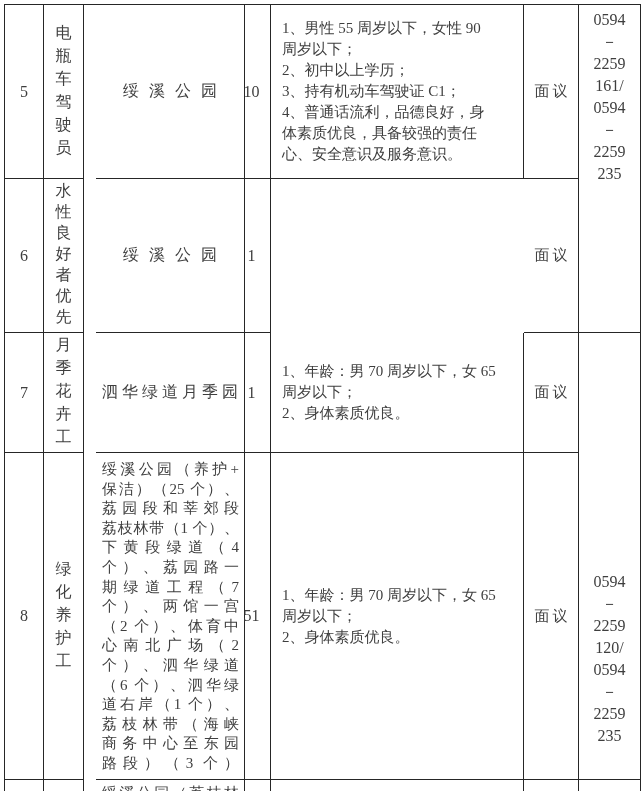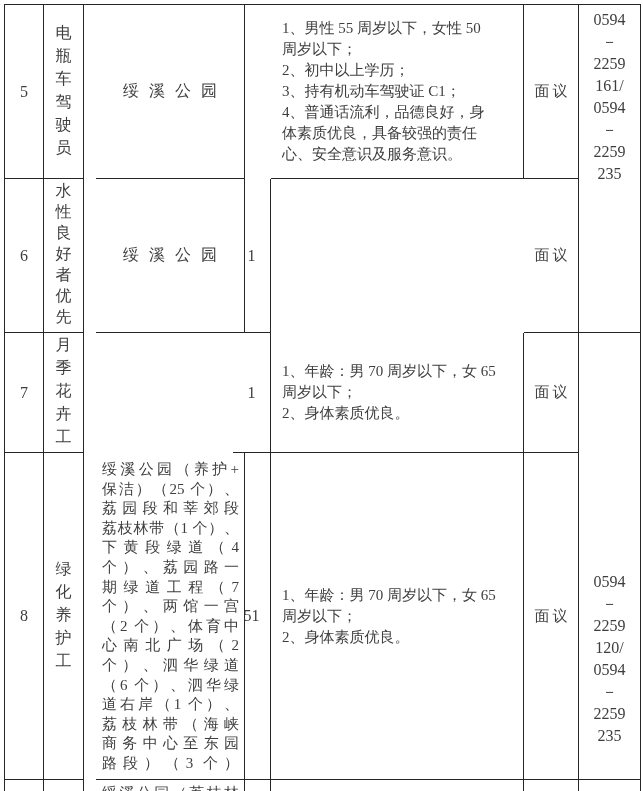--- a/index.html
+++ b/index.html
@@ -70,22 +70,23 @@
 
 <div class="tbl">
 
   <div class="cell c1 r1 num">5</div>
   <div class="cell c2 r1">
     <div class="vjob">电瓶车驾驶员</div>
   </div>
   <div class="cell c3 r1">
     <span class="loc-wide">绥溪公园</span>
   </div>
+  <div class="cell c4 r1 num">10</div>
   <div class="cell c5 r1 req">
-    <div class="txt">1、男性 55 周岁以下，女性 50
+    <div class="txt">1、男性 55 周岁以下，女性 90
 周岁以下；
 2、初中以上学历；
 3、持有机动车驾驶证 C1；
 4、普通话流利，品德良好，身
 体素质优良，具备较强的责任
 心、安全意识及服务意识。</div>
   </div>
   <div class="cell c6 r1">
     <span class="salary">面议</span>
   </div>
@@ -98,20 +99,23 @@
     <span class="loc-wide">绥溪公园</span>
   </div>
   <div class="cell c4 r2 num">1</div>
   <div class="cell c6 r2">
     <span class="salary">面议</span>
   </div>
 
   <div class="cell c1 r3 num">7</div>
   <div class="cell c2 r3">
     <div class="vjob">月季花卉工</div>
+  </div>
+  <div class="cell c3 r3">
+    <span class="loc-mid">泗华绿道月季园</span>
   </div>
   <div class="cell c4 r3 num">1</div>
   <div class="cell c5 r3 req">
     <div class="txt">1、年龄：男 70 周岁以下，女 65
 周岁以下；
 2、身体素质优良。</div>
   </div>
   <div class="cell c6 r3">
     <span class="salary">面议</span>
   </div>

